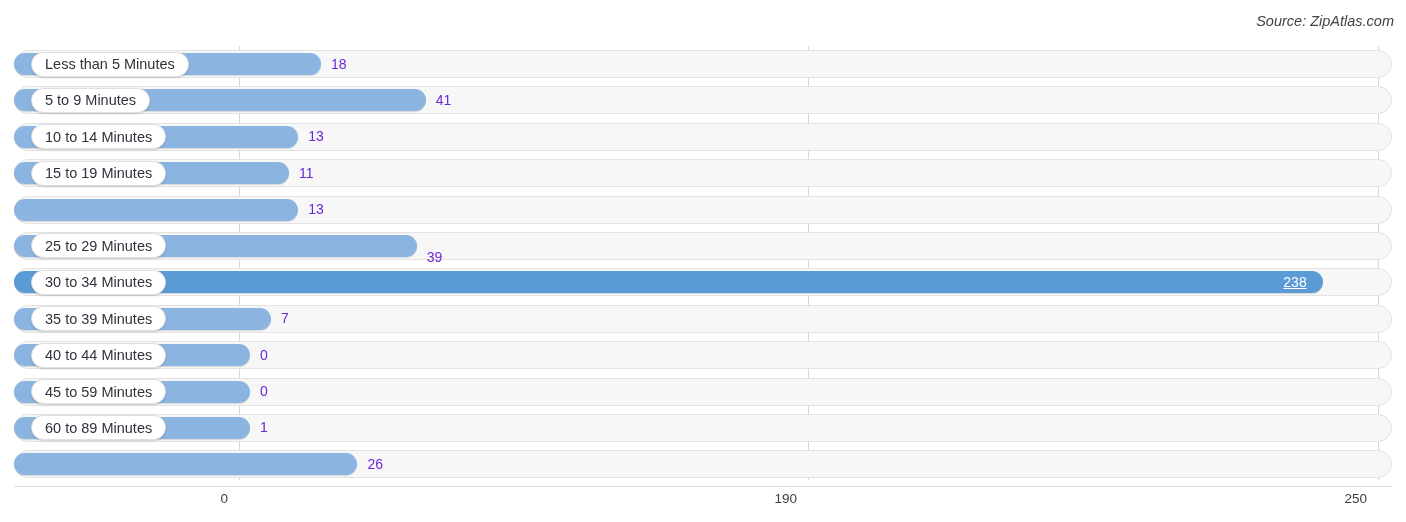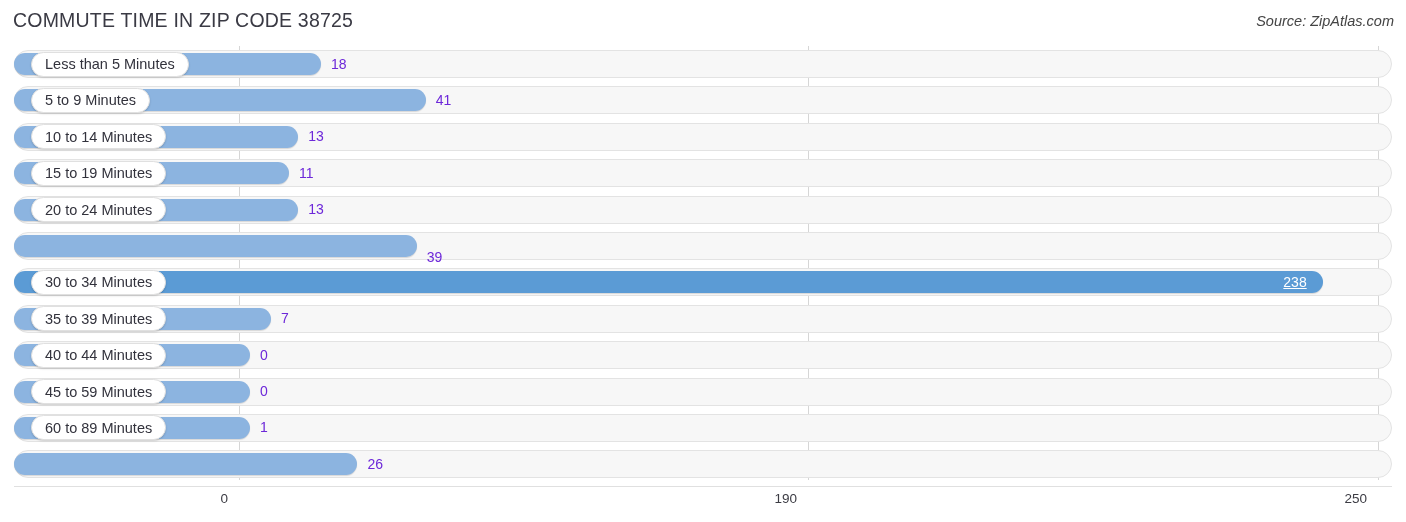--- a/index.html
+++ b/index.html
@@ -96,21 +96,20 @@
     font-size:13.5px;color:#3c3c44;
     transform:translateX(-100%);
     white-space:nowrap;
   }
 </style>
 </head>
 <body>
 
 <div class="chart-root">
 
-  <div class="title">COMMUTE TIME IN ZIP CODE 38725</div>
   <div class="source">Source: ZipAtlas.com</div>
 
   <div class="plot">
     <div class="gridlines" id="gridlines">
         <div class="gridline" style="left: 239px;"></div>
         <div class="gridline" style="left: 808px;"></div>
         <div class="gridline" style="left: 1378px;"></div>
       </div>
     <div class="rows" id="rows">
         <div class="row">
@@ -133,26 +132,26 @@
         </div>
         <div class="row">
           <div class="track"></div>
           <div class="bar" style="width: 275.116px;"></div>
           <div class="pill">15 to 19 Minutes</div>
           <div class="value" style="left: 299.116px;">11</div>
         </div>
         <div class="row">
           <div class="track"></div>
           <div class="bar" style="width: 284.228px;"></div>
-          <div class="pill">20 to 24 Minutes</div>
           <div class="value" style="left: 308.228px;">13</div>
         </div>
         <div class="row">
           <div class="track"></div>
           <div class="bar" style="width: 402.684px;"></div>
+          <div class="pill">25 to 29 Minutes</div>
           <div class="value" style="left: 426.684px; margin-top: 12px;">39</div>
         </div>
         <div class="row highlight">
           <div class="track"></div>
           <div class="bar" style="width: 1309.33px;"></div>
           <div class="pill">30 to 34 Minutes</div>
           <div class="value inside" style="left: 1283.33px;">238</div>
         </div>
         <div class="row">
           <div class="track"></div>

